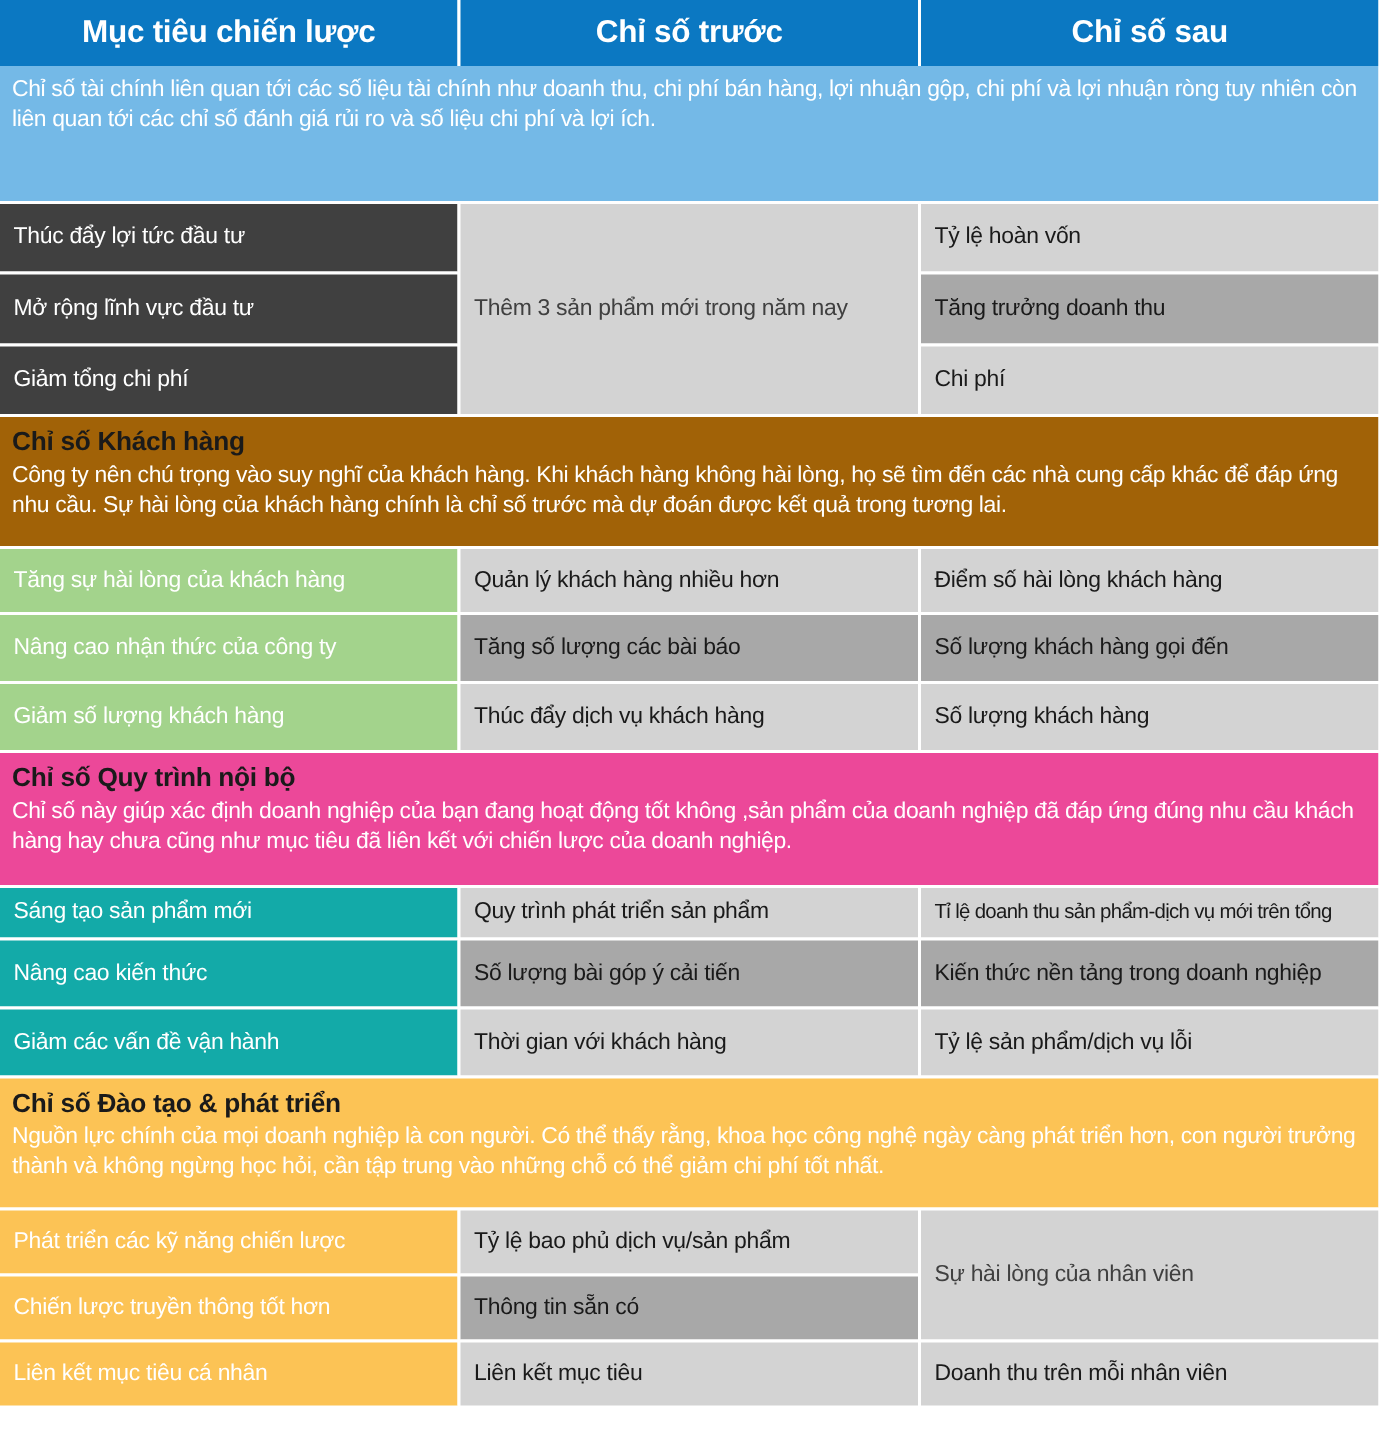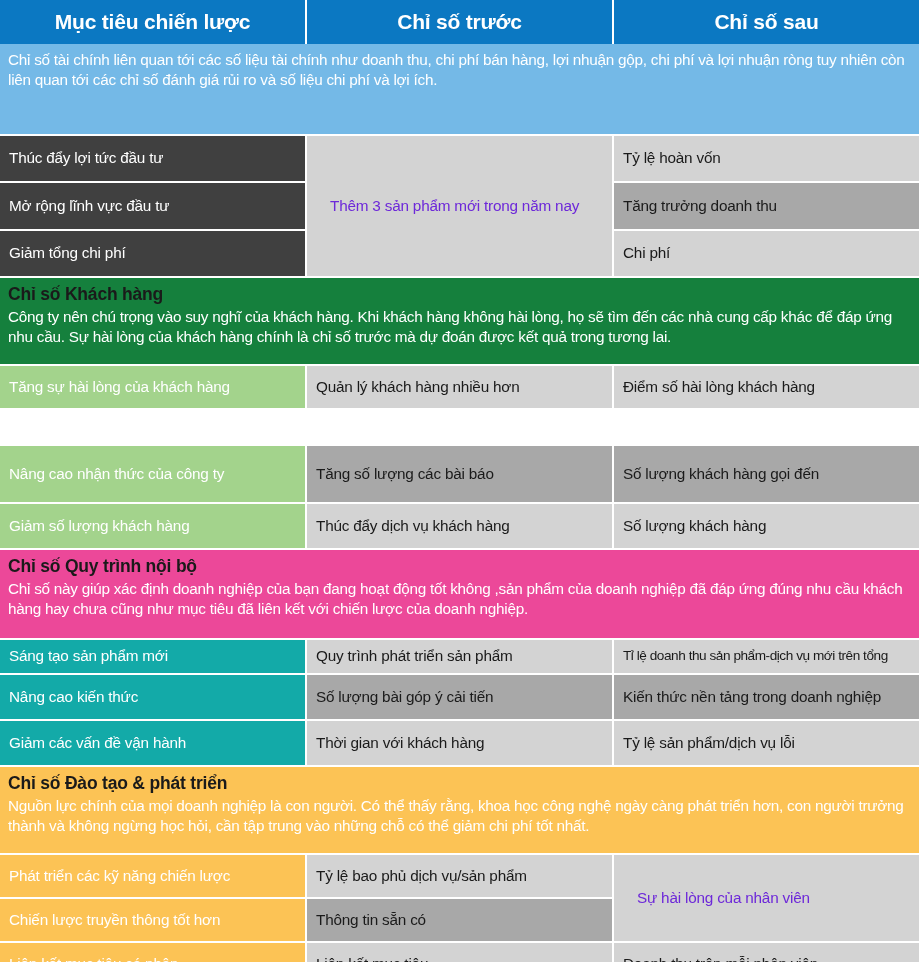--- a/index.html
+++ b/index.html
@@ -81,30 +81,30 @@
   .g-dark  { background: #a8a8a8; }
 
   
   .colgroup {
     display: flex;
     flex-direction: column;
   }
   .spanner {
     display: flex;
     align-items: center;
-    padding: 0 23px;
+    padding: 0 9px;
     font-size: 15.3px;
-    color: #6d28d9;
+    color: #404040;
     letter-spacing: -0.2px;
   }
 
   .section { display: flex; flex-direction: column; }
 
   .sec-blue   .banner { background: #74b9e7; }
-  .sec-green  .banner { background: #15803d; }
+  .sec-green  .banner { background: #a16207; }
   .sec-teal   .banner { background: #ec4899; }
   .sec-orange .banner { background: #fcc355; }
 
   .sec-blue   .objective { background: #404040; text-align: right; }
   .sec-green  .objective { background: #a3d38c; }
   .sec-teal   .objective { background: #13aaa8; }
   .sec-orange .objective { background: #fcc355; }
 
   .vspace { height: 2px; background: #ffffff; flex: 0 0 2px; }
   .hspace { width: 2px; background: #ffffff; flex: 0 0 2px; }
@@ -166,21 +166,21 @@
 
     <div class="data-row" style="height:42px;">
       <div class="cell objective col1">Tăng sự hài lòng của khách hàng</div>
       <div class="hspace"></div>
       <div class="cell measure col2 g-light">Quản lý khách hàng nhiều hơn</div>
       <div class="hspace"></div>
       <div class="cell measure col3 g-light">Điểm số hài lòng khách hàng</div>
     </div>
     <div class="vspace"></div>
 
-    <div class="data-row" style="height:56px;margin-top:36px;">
+    <div class="data-row" style="height:44px;">
       <div class="cell objective col1">Nâng cao nhận thức của công ty</div>
       <div class="hspace"></div>
       <div class="cell measure col2 g-dark">Tăng số lượng các bài báo</div>
       <div class="hspace"></div>
       <div class="cell measure col3 g-dark">Số lượng khách hàng gọi đến</div>
     </div>
     <div class="vspace"></div>
 
     <div class="data-row" style="height:44px;">
       <div class="cell objective col1">Giảm số lượng khách hàng</div>

